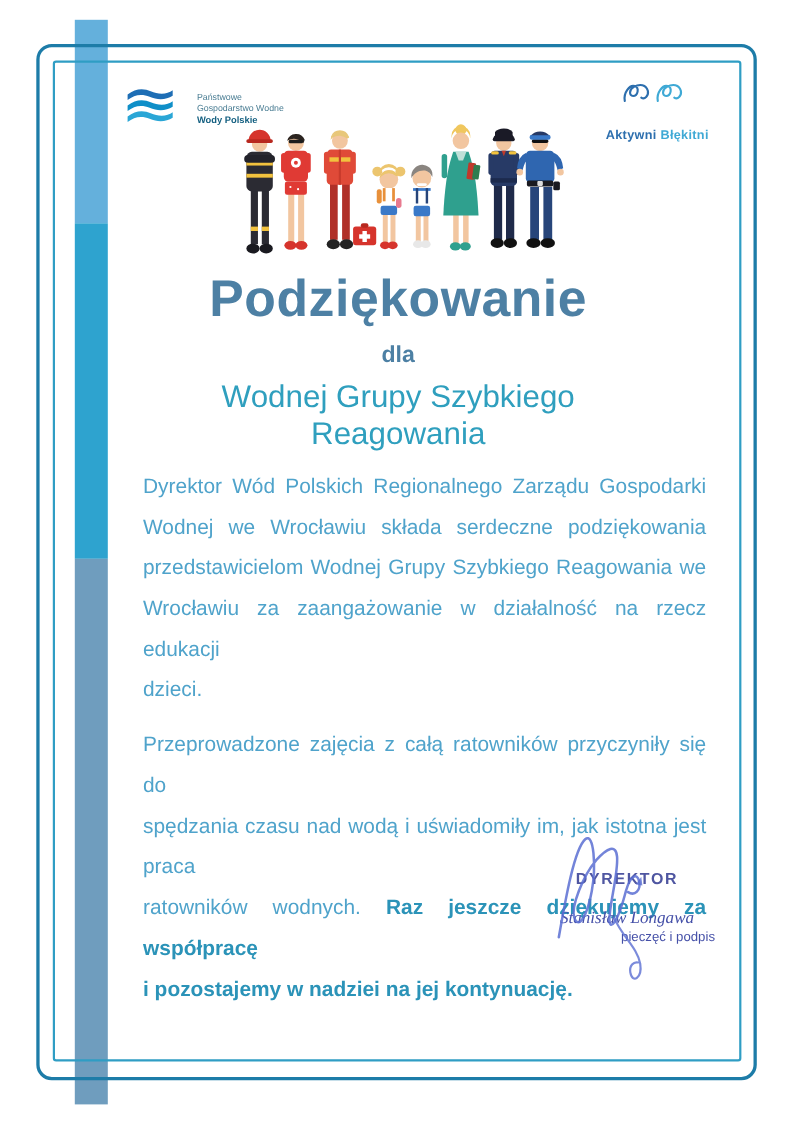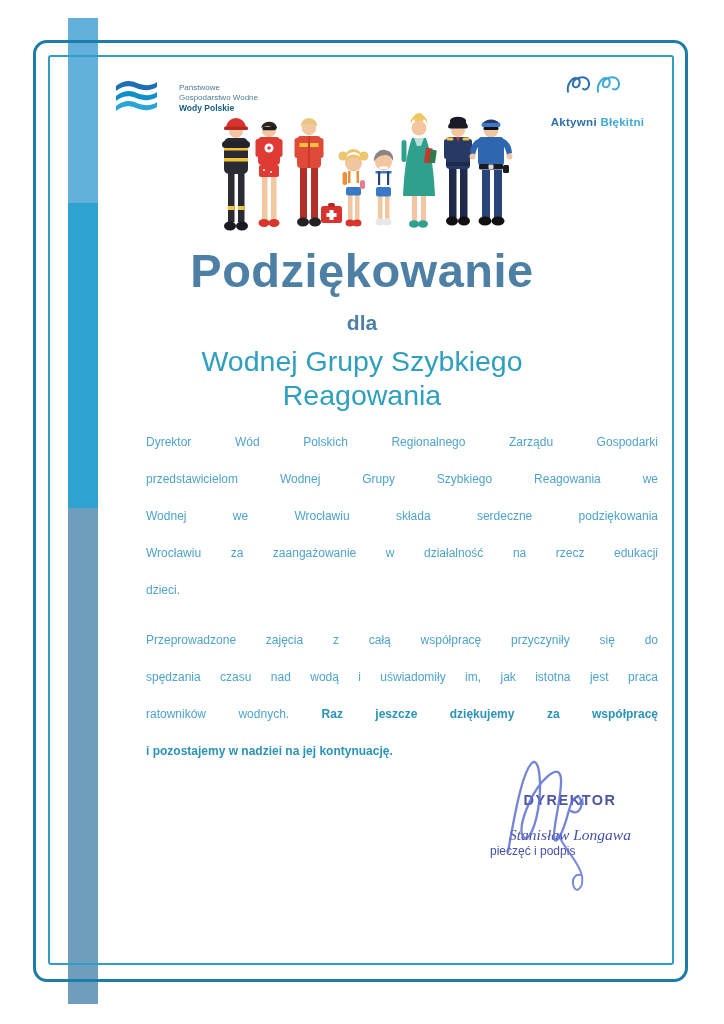--- a/index.html
+++ b/index.html
@@ -32,35 +32,35 @@
   
   .illustration{position:absolute;left:213px;top:110px;}
 
   
   .titleblock{position:absolute;left:62px;top:243px;width:600px;text-align:center;}
   .title-main{font-size:47px;font-weight:bold;color:#4d80a4;letter-spacing:.5px;}
   .title-dla{font-size:21px;font-weight:bold;color:#4d80a4;margin-top:13px;}
   .title-recipient{font-size:28.5px;font-weight:normal;color:#2f9fbe;margin-top:9px;line-height:34px;}
 
   
-  .bodytext{position:absolute;left:146px;top:424px;width:512px;
-    font-size:12px;color:#4fa3cb;line-height:37px;}
+  .bodytext{position:absolute;left:130px;top:424px;width:512px;
+    font-size:19px;color:#4fa3cb;line-height:37px;}
   .bodytext .para{margin:0 0 13px 0;}
   .jline{text-align:justify;text-align-last:justify;}
   .lline{text-align:left;}
   .bodytext .b{font-weight:bold;color:#2b93b8;}
 
   
   .sigblock{position:absolute;left:490px;top:748px;width:180px;height:160px;}
   .stamp-role{position:absolute;left:0;top:44px;width:160px;text-align:center;
     font-size:14.5px;letter-spacing:1.5px;color:#3c4497;font-weight:bold;opacity:.9;}
   .stamp-name{position:absolute;left:0;top:78px;width:160px;text-align:center;
     font-family:"Liberation Serif", serif;font-style:italic;font-weight:normal;
     font-size:15.5px;color:#4550a8;}
-  .stamp-caption{position:absolute;left:0;top:96px;width:160px;text-align:left;
+  .stamp-caption{position:absolute;left:0;top:96px;width:160px;text-align:right;
     font-size:12px;color:#4550a8;}
   .sig-svg{position:absolute;left:0;top:0;}
 
   
   .footer{position:absolute;left:62px;top:921px;width:630px;text-align:center;
     font-size:15px;font-weight:bold;color:#2d6c95;}
 </style>
 </head>
 <body>
 
@@ -254,27 +254,27 @@
     <div class="title-dla">dla</div>
     <div class="title-recipient">
       <div>Wodnej Grupy Szybkiego</div>
       <div>Reagowania</div>
     </div>
   </div>
 
   <div class="bodytext">
     <div class="para">
       <div class="jline">Dyrektor Wód Polskich Regionalnego Zarządu Gospodarki</div>
+      <div class="jline">Wodnej we Wrocławiu składa serdeczne podziękowania</div>
       <div class="jline">przedstawicielom Wodnej Grupy Szybkiego Reagowania we</div>
-      <div class="jline">Wodnej we Wrocławiu składa serdeczne podziękowania</div>
       <div class="jline">Wrocławiu za zaangażowanie w działalność na rzecz edukacji</div>
       <div class="lline">dzieci.</div>
     </div>
     <div class="para">
-      <div class="jline">Przeprowadzone zajęcia z całą współpracę przyczyniły się do</div>
+      <div class="jline">Przeprowadzone zajęcia z całą ratowników przyczyniły się do</div>
       <div class="jline">spędzania czasu nad wodą i uświadomiły im, jak istotna jest praca</div>
       <div class="jline"><span>ratowników wodnych. </span><span class="b">Raz jeszcze dziękujemy za współpracę</span></div>
       <div class="lline b">i pozostajemy w nadziei na jej kontynuację.</div>
     </div>
   </div>
 
   <div class="sigblock">
     <div class="stamp-role">DYREKTOR</div>
     <div class="stamp-name">Stanisław Longawa</div>
     <div class="stamp-caption">pieczęć i podpis</div>

